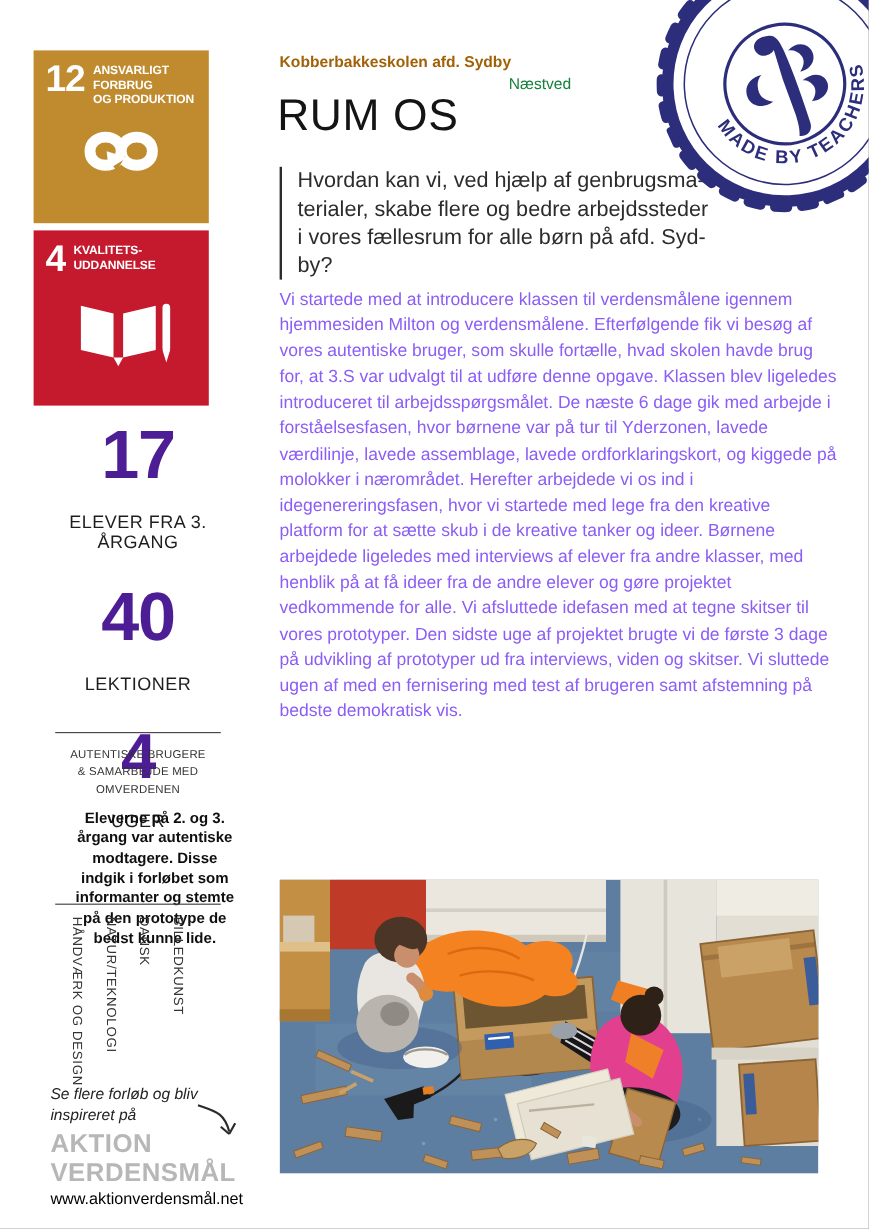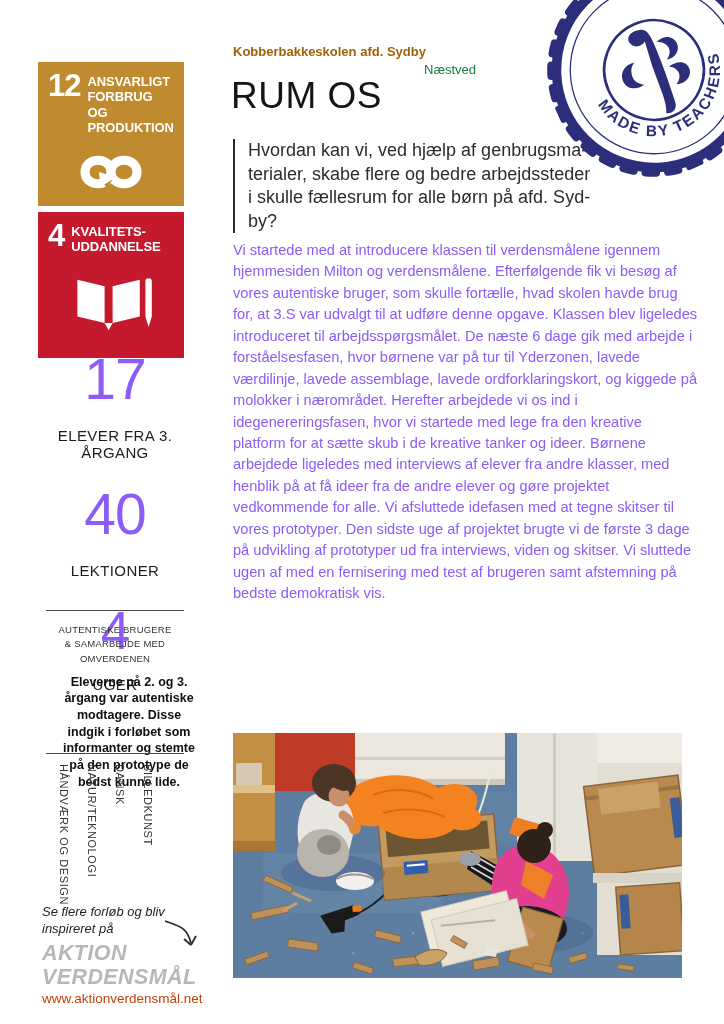--- a/index.html
+++ b/index.html
@@ -2,49 +2,49 @@
 <html lang="da"><head>
 <meta charset="utf-8">
 <style>
   html,body{margin:0;padding:0;background:#888;}
   #page{
     position:relative;width:724px;height:1024px;background:#ffffff;
     overflow:hidden;font-family:"Liberation Sans",sans-serif;color:#222;
     margin:0 auto;
   }
   
-  .badge{position:absolute;left:38px;width:146px;color:#fff;box-sizing:border-box;padding:9px 10px 6px 10px;margin-top:20px;}
+  .badge{position:absolute;left:28px;width:146px;color:#fff;box-sizing:border-box;padding:9px 10px 6px 10px;}
   .badge-head{display:flex;align-items:flex-start;}
   .badge-num{font-size:31px;font-weight:bold;line-height:0.95;margin-right:7px;letter-spacing:-1px;}
-  .badge-lines{font-size:13px;font-weight:bold;line-height:1.18;letter-spacing:-0.1px;padding-top:3px;}
+  .badge-lines{font-size:10px;font-weight:bold;line-height:1.18;letter-spacing:-0.1px;padding-top:3px;}
   .badge-icon{display:flex;justify-content:center;}
   #badge12{top:42px;height:144px;background:#BF8B2E;}
   #badge4{top:192px;height:146px;background:#C5192D;}
 
   .stats{position:absolute;left:42px;top:351px;width:146px;text-align:center;}
   .stat{margin-bottom:25px;}
-  .stat-value{font-size:57px;font-weight:normal;color:#8b5cf6;line-height:1.0;letter-spacing:-1px;}
+  .stat-value{font-size:57px;font-weight:bold;color:#4c1d95;line-height:1.0;letter-spacing:-1px;}
   .stat:last-child .stat-value{font-size:53px;}
   .stat-label{font-size:15px;color:#1d1d1d;letter-spacing:0.4px;margin-top:19px;}
 
   .divider{position:absolute;left:46px;width:138px;border-top:1.5px solid #4a4a4a;}
   #divider1{top:610px;}
   #divider2{top:753px;}
 
   .authentic{position:absolute;left:34px;top:623px;width:162px;text-align:center;}
   .authentic-heading{font-size:9.5px;color:#333;line-height:1.5;letter-spacing:0.2px;}
   .authentic-text{font-weight:bold;font-size:12.5px;color:#0f0f0f;line-height:1.33;margin-top:8px;margin-left:28px;}
 
   .subjects{position:absolute;left:58px;top:764px;display:flex;gap:16px;}
   .subject{writing-mode:vertical-rl;font-size:11px;letter-spacing:0.6px;color:#333;white-space:nowrap;}
 
   .tagline{position:absolute;left:42px;top:904px;width:152px;font-style:italic;font-size:13px;color:#222;line-height:1.3;}
   .tagline-arrow{position:absolute;left:162px;top:918px;}
-  .brand{position:absolute;left:42px;top:942px;font-size:21.5px;font-weight:bold;color:#b7b7b7;line-height:1.1;letter-spacing:0.4px;font-style:italic;}
-  .url{position:absolute;left:42px;top:991px;font-size:13.5px;color:#c2410c;text-decoration:none;}
+  .brand{position:absolute;left:42px;top:942px;font-size:21.5px;font-weight:bold;color:#b7b7b7;line-height:1.1;letter-spacing:0.4px;}
+  .url{position:absolute;left:42px;top:991px;font-size:13.5px;color:#000000;text-decoration:none;}
 
   
   .school{position:absolute;left:233px;top:44px;font-size:13px;font-weight:bold;color:#a16207;}
   .city{position:absolute;left:424px;top:62px;font-size:13px;color:#15803d;}
   .title{position:absolute;left:231px;top:75px;font-size:37px;color:#141414;letter-spacing:0.5px;}
   .question{position:absolute;left:233px;top:139px;border-left:2px solid #2c2c2c;padding-left:13px;
             font-size:18px;line-height:1.31;color:#2c2c2c;}
   .bodytext{position:absolute;left:233px;top:240px;width:465px;font-size:14.6px;line-height:1.47;color:#8b5cf6;}
 
   .photo{position:absolute;left:233px;top:733px;width:449px;height:245px;}
@@ -139,21 +139,21 @@
   </div>
   <a class="url" href="#">www.aktionverdensmål.net</a>
 
   <div class="school">Kobberbakkeskolen afd. Sydby</div>
   <div class="city">Næstved</div>
   <div class="title">RUM OS</div>
 
   <div class="question">
     <div>Hvordan kan vi, ved hjælp af genbrugsma-</div>
     <div>terialer, skabe flere og bedre arbejdssteder</div>
-    <div>i skulle fællesrum for alle børn på afd. Syd-</div>
+    <div>i vores fællesrum for alle børn på afd. Syd-</div>
     <div>by?</div>
   </div>
 
   <div class="bodytext">Vi startede med at introducere klassen til verdensmålene igennem hjemmesiden Milton og verdensmålene. Efterfølgende fik vi besøg af vores autentiske bruger, som skulle fortælle, hvad skolen havde brug for, at 3.S var udvalgt til at udføre denne opgave. Klassen blev ligeledes introduceret til arbejdsspørgsmålet. De næste 6 dage gik med arbejde i forståelsesfasen, hvor børnene var på tur til Yderzonen, lavede værdilinje, lavede assemblage, lavede ordforklaringskort, og kiggede på molokker i nærområdet. Herefter arbejdede vi os ind i idegenereringsfasen, hvor vi startede med lege fra den kreative platform for at sætte skub i de kreative tanker og ideer. Børnene arbejdede ligeledes med interviews af elever fra andre klasser, med henblik på at få ideer fra de andre elever og gøre projektet vedkommende for alle. Vi afsluttede idefasen med at tegne skitser til vores prototyper. Den sidste uge af projektet brugte vi de første 3 dage på udvikling af prototyper ud fra interviews, viden og skitser. Vi sluttede ugen af med en fernisering med test af brugeren samt afstemning på bedste demokratisk vis.</div>
 
   <div class="stamp">
     <svg width="212" height="212" viewBox="0 0 200 200">
       <circle cx="100" cy="100" r="92" fill="none" stroke="#2C2E7B" stroke-width="9"></circle>
       <circle cx="100" cy="100" r="97" fill="none" stroke="#2C2E7B" stroke-width="7.5" stroke-dasharray="10 11.2" stroke-linecap="round"></circle>
       <circle cx="100" cy="100" r="79" fill="none" stroke="#2C2E7B" stroke-width="1.2"></circle>

